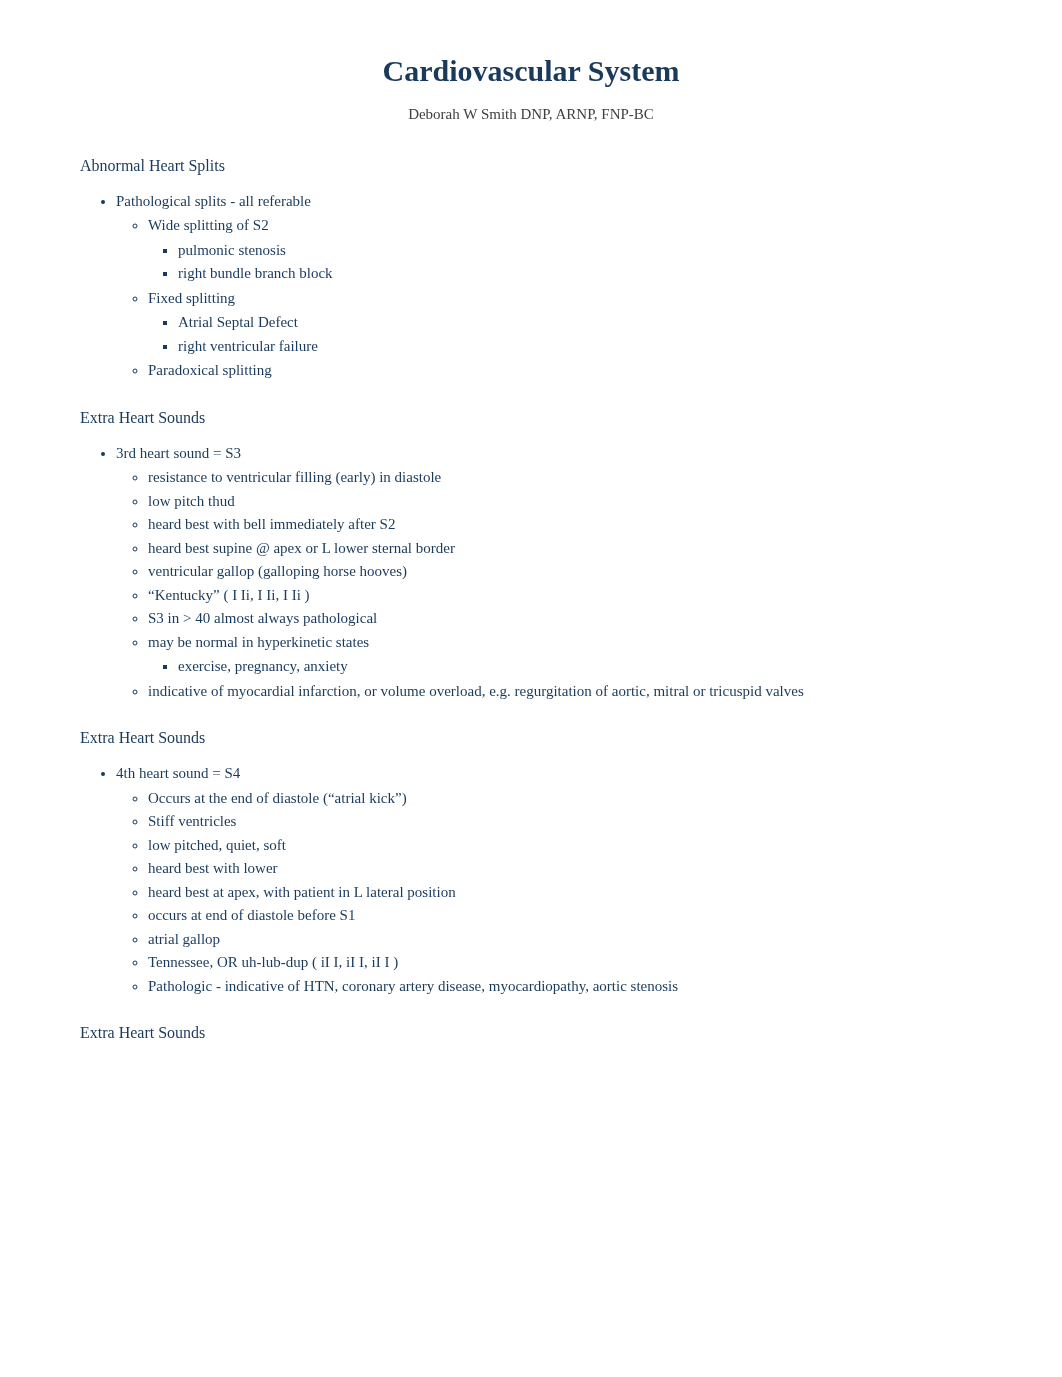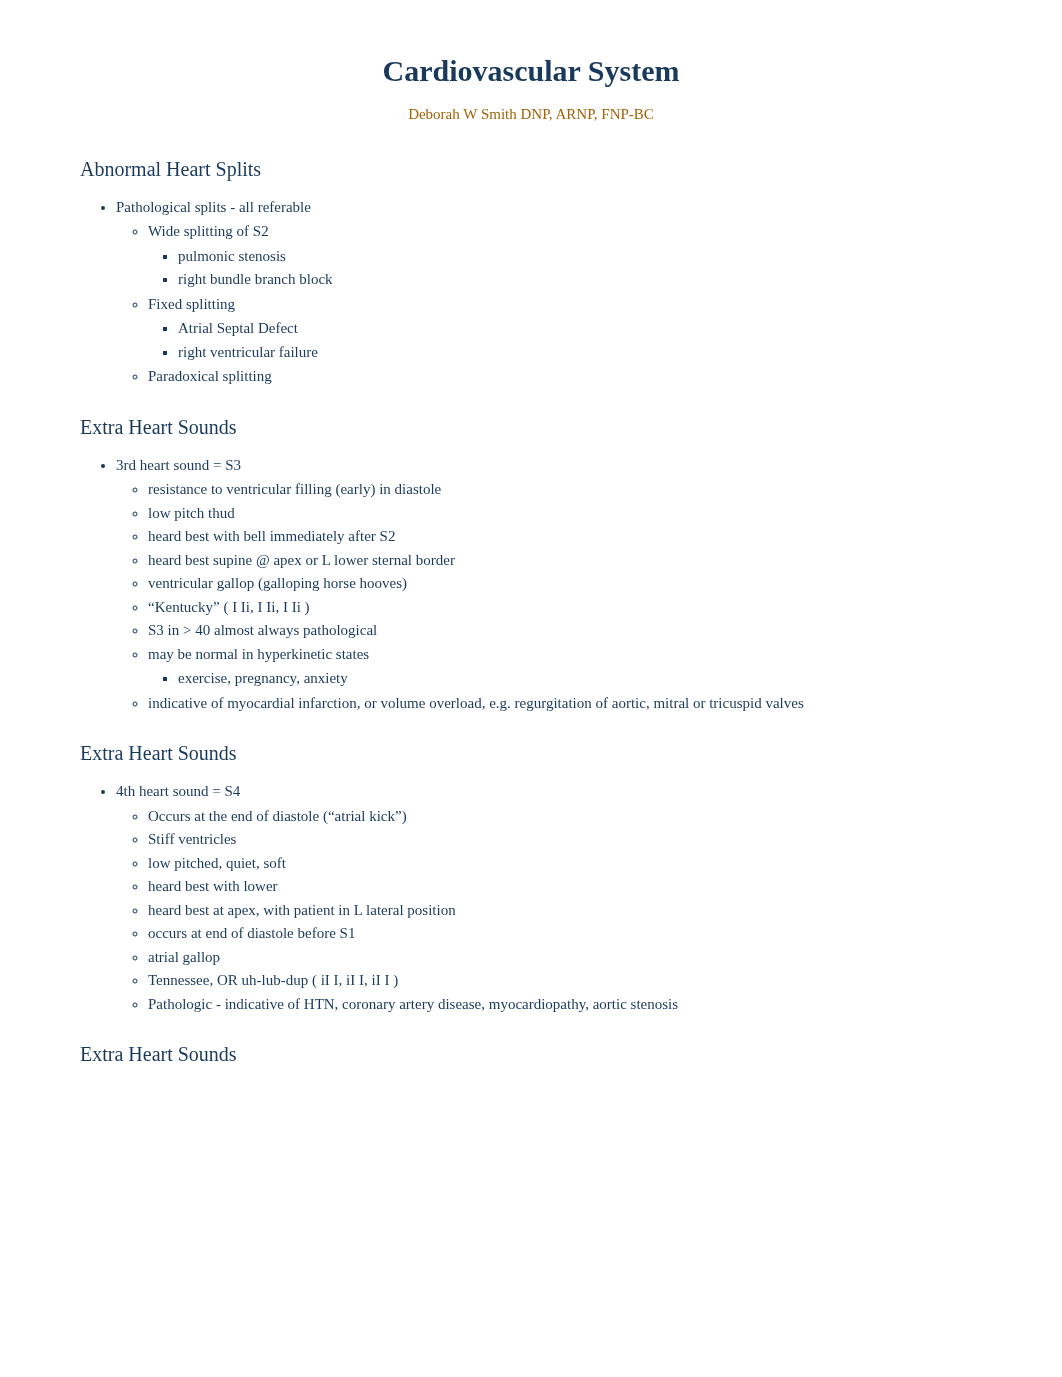--- a/index.html
+++ b/index.html
@@ -23,30 +23,30 @@
       text-align: center;
       font-size: 30px;
       font-weight: bold;
       color: #1a3a5c;
       margin-bottom: 10px;
     }
 
     .author {
       text-align: center;
       font-size: 15px;
-      color: #a16207;
+      color: #404040;
       margin-bottom: 28px;
     }
 
     .section {
       margin-bottom: 24px;
     }
 
     .section-title {
-      font-size: 20px;
+      font-size: 16px;
       font-weight: normal;
       color: #1a3a5c;
       margin-bottom: 4px;
     }
 
     ul.level1 {
       list-style: disc;
       padding-left: 36px;
       margin: 12px 0;
     }

